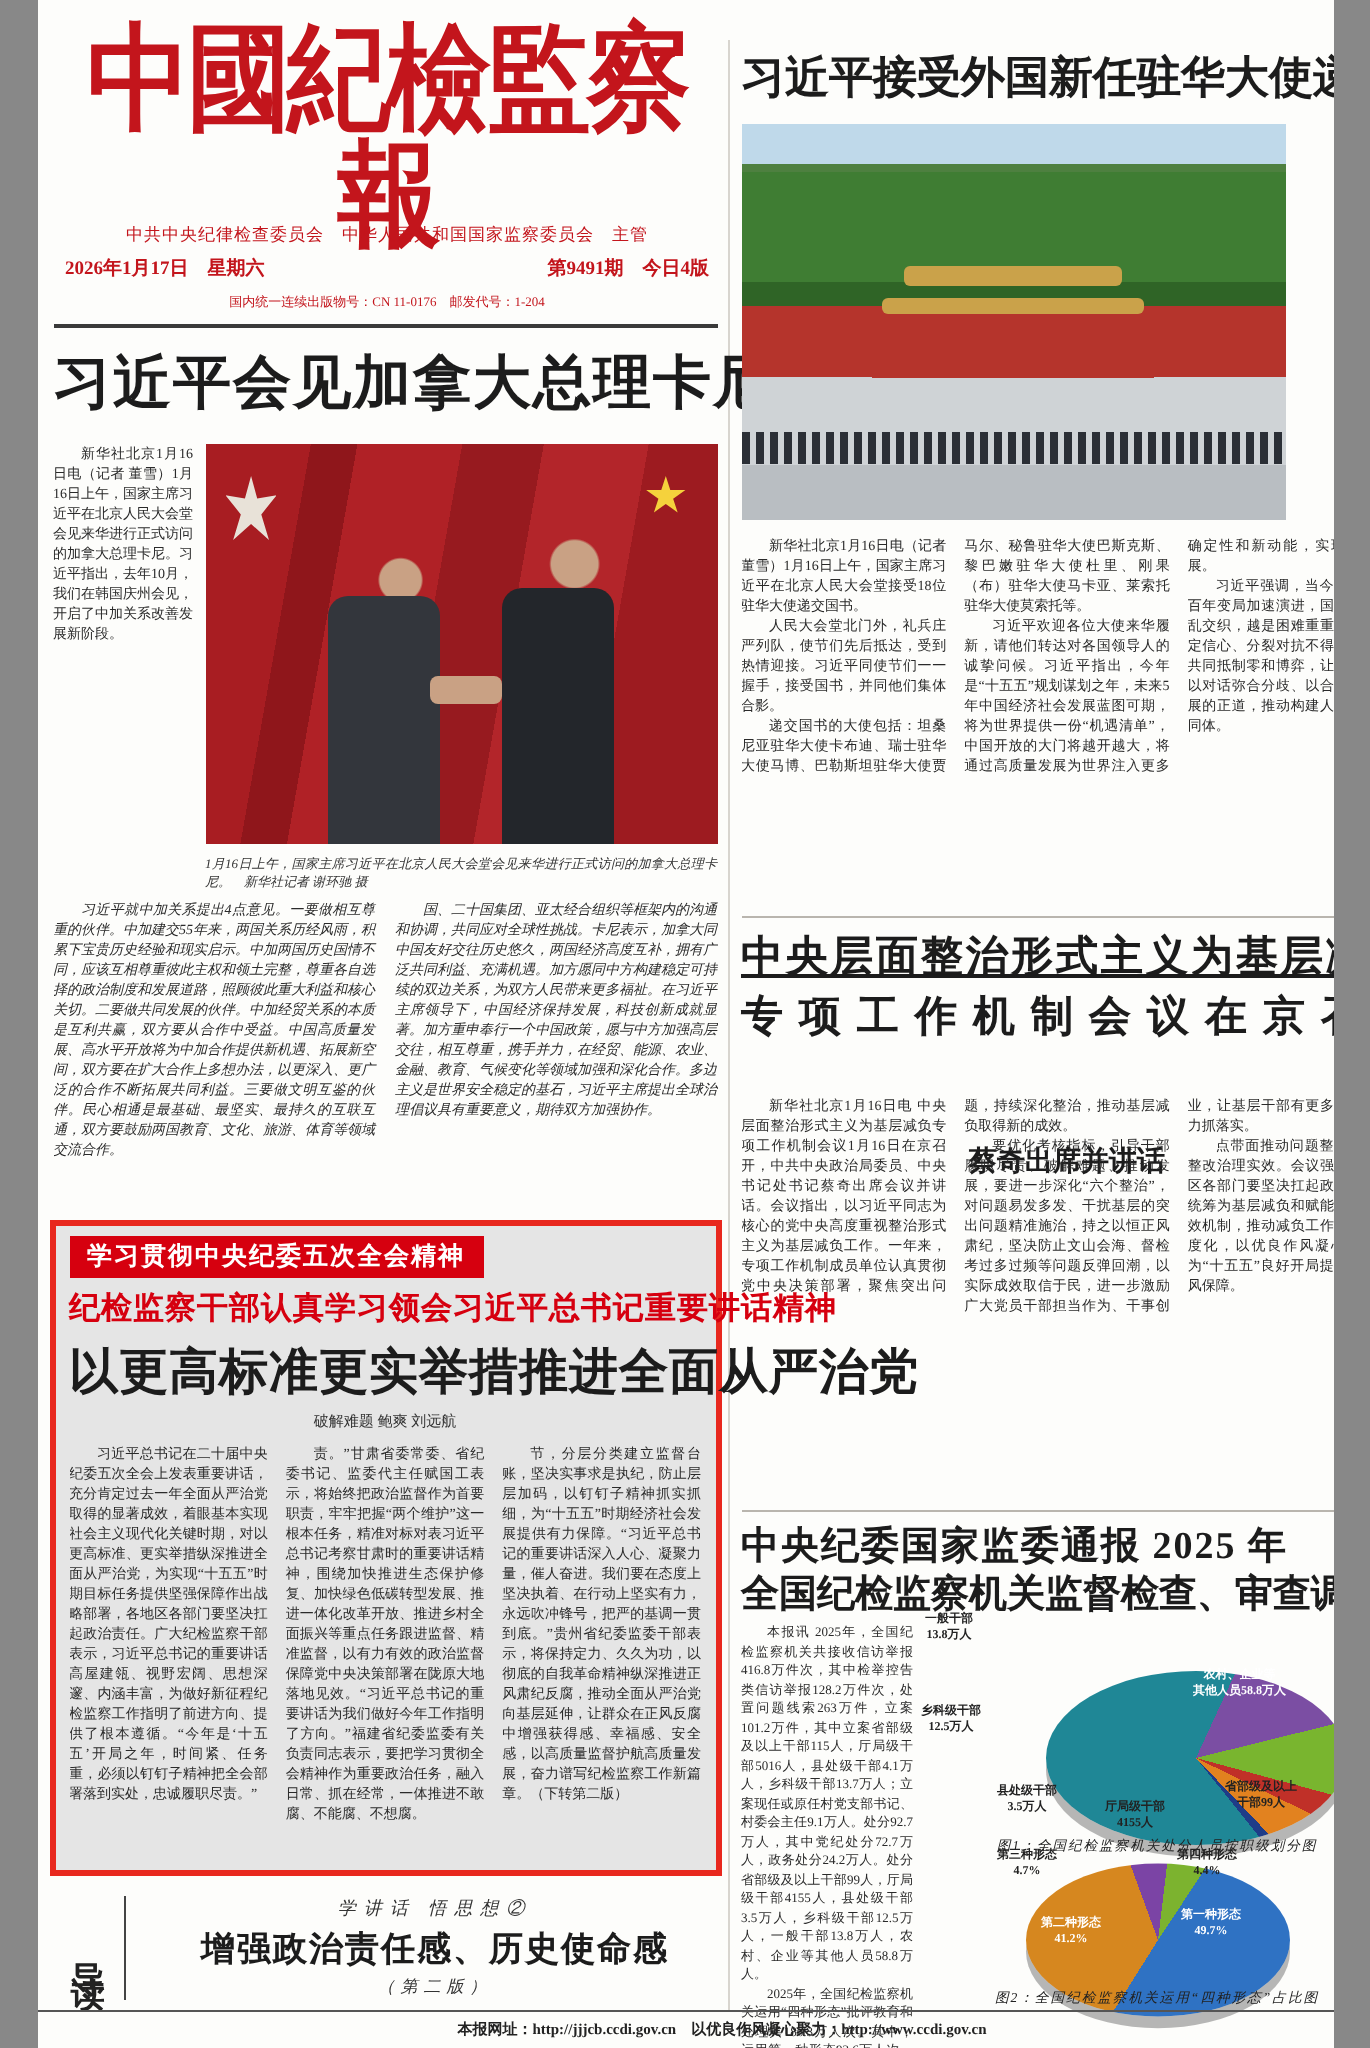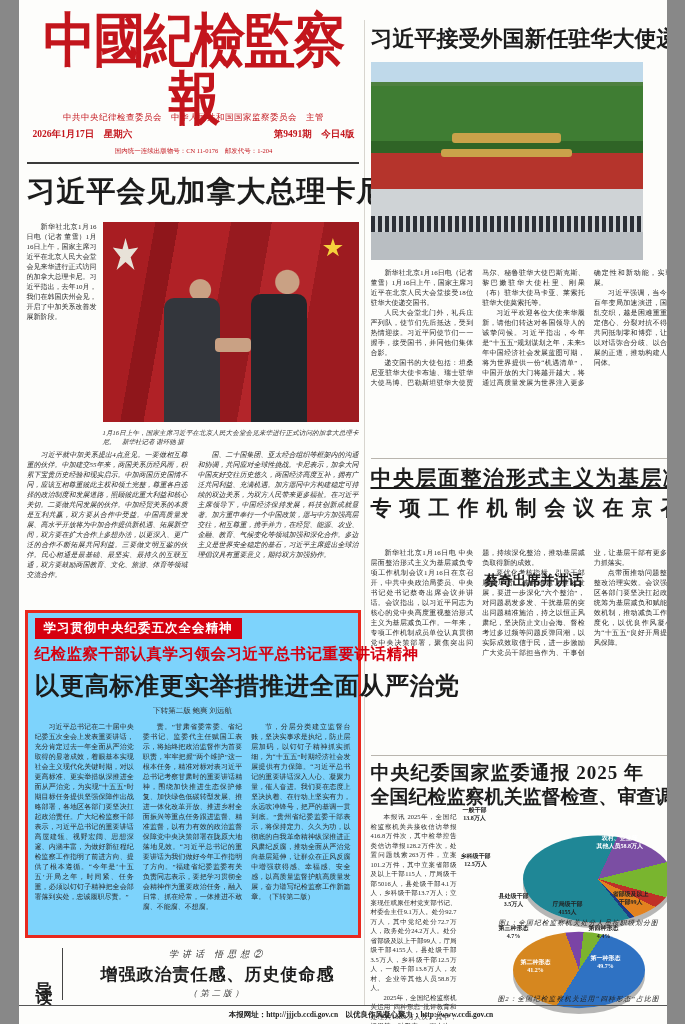--- a/index.html
+++ b/index.html
@@ -36,21 +36,21 @@
       linear-gradient(100deg, #a81d22 0 18%, #8f161b 18% 26%, #b02126 26% 44%, #971a1f 44% 58%, #b3252a 58% 76%, #9d1b20 76% 100%);
   }
   #lead-photo .suit-l { position:absolute; left:24%; top:38%; width:22%; height:62%; background:#33363c; border-radius:10px 10px 0 0;}
   #lead-photo .suit-r { position:absolute; left:58%; top:36%; width:22%; height:64%; background:#23262b; border-radius:10px 10px 0 0;}
   #lead-photo .shake { position:absolute; left:44%; top:58%; width:14%; height:7%; background:#c9a184; border-radius:4px;}
   #lead-photo .maple { position:absolute; left:4%; top:8%; width:10%; height:16%; background:#e8e2d8; clip-path:polygon(50% 0,62% 35%,100% 30%,70% 60%,85% 100%,50% 75%,15% 100%,30% 60%,0 30%,38% 35%);}
   #lead-photo .star { position:absolute; left:86%; top:8%; width:8%; height:10%; background:#f5d23c; clip-path:polygon(50% 0,61% 35%,98% 35%,68% 57%,79% 91%,50% 70%,21% 91%,32% 57%,2% 35%,39% 35%);}
   #lead-caption { left:84px; top:428px; width:256px; font-size:6.5px; line-height:9px; font-style:italic; color:#333; text-align:justify;}
   #lead-cols { left:8px; top:450px; width:332px; height:156px;}
   
-  #redbox { left:6px; top:610px; width:336px; height:328px; border:3px solid #e8281e; background:#7dd3fc; padding:5px 7px;}
+  #redbox { left:6px; top:610px; width:336px; height:328px; border:3px solid #e8281e; background:#e5e5e5; padding:5px 7px;}
   #redbox-banner { display:inline-block; background:#d6000f; color:#fff; font-size:12.5px; font-weight:bold; padding:2px 9px; letter-spacing:1px; font-family:"Liberation Sans", sans-serif;}
   #redbox-subhead { margin-top:5px; color:#d6000f; font-size:15.5px; font-weight:bold; letter-spacing:0.5px; text-align:justify; white-space:nowrap; width:100%;}
   #redbox-headline { margin-top:4px; font-size:24.5px; font-weight:900; letter-spacing:0.5px; white-space:nowrap; text-align:center;}
   #redbox-byline { margin-top:4px; text-align:center; font-size:7.5px; color:#333;}
   #redbox-cols { margin-top:6px; height:218px;}
   
   #daodu { left:8px; top:946px; width:332px; height:56px; display:flex; align-items:center;justify-content:space-between;}
   #daodu-label { writing-mode:vertical-rl; font-size:17px; font-weight:900; letter-spacing:6px; color:#222; padding:0 6px;}
   #daodu-div { width:0; height:52px; border-left:1.5px solid #444; margin-right:14px;}
   #daodu-main { flex:1; text-align:center;}
@@ -126,21 +126,21 @@
   <div class="abs" id="lead-caption">1月16日上午，国家主席习近平在北京人民大会堂会见来华进行正式访问的加拿大总理卡尼。　新华社记者 谢环驰 摄</div>
   <div class="abs body-txt cols2" id="lead-cols">
     <p>习近平就中加关系提出4点意见。一要做相互尊重的伙伴。中加建交55年来，两国关系历经风雨，积累下宝贵历史经验和现实启示。中加两国历史国情不同，应该互相尊重彼此主权和领土完整，尊重各自选择的政治制度和发展道路，照顾彼此重大利益和核心关切。二要做共同发展的伙伴。中加经贸关系的本质是互利共赢，双方要从合作中受益。中国高质量发展、高水平开放将为中加合作提供新机遇、拓展新空间，双方要在扩大合作上多想办法，以更深入、更广泛的合作不断拓展共同利益。三要做文明互鉴的伙伴。民心相通是最基础、最坚实、最持久的互联互通，双方要鼓励两国教育、文化、旅游、体育等领域交流合作。</p>
     <p>国、二十国集团、亚太经合组织等框架内的沟通和协调，共同应对全球性挑战。卡尼表示，加拿大同中国友好交往历史悠久，两国经济高度互补，拥有广泛共同利益、充满机遇。加方愿同中方构建稳定可持续的双边关系，为双方人民带来更多福祉。在习近平主席领导下，中国经济保持发展，科技创新成就显著。加方重申奉行一个中国政策，愿与中方加强高层交往，相互尊重，携手并力，在经贸、能源、农业、金融、教育、气候变化等领域加强和深化合作。多边主义是世界安全稳定的基石，习近平主席提出全球治理倡议具有重要意义，期待双方加强协作。</p>
   </div>
 
   <div class="abs" id="redbox">
     <div id="redbox-banner">学习贯彻中央纪委五次全会精神</div>
     <div id="redbox-subhead">纪检监察干部认真学习领会习近平总书记重要讲话精神</div>
     <div id="redbox-headline">以更高标准更实举措推进全面从严治党</div>
-    <div id="redbox-byline">下转第二版 鲍爽 刘远航</div>
+    <div id="redbox-byline">破解难题 鲍爽 刘远航</div>
     <div class="body-txt cols3" id="redbox-cols">
       <p>习近平总书记在二十届中央纪委五次全会上发表重要讲话，充分肯定过去一年全面从严治党取得的显著成效，着眼基本实现社会主义现代化关键时期，对以更高标准、更实举措纵深推进全面从严治党，为实现“十五五”时期目标任务提供坚强保障作出战略部署，各地区各部门要坚决扛起政治责任。广大纪检监察干部表示，习近平总书记的重要讲话高屋建瓴、视野宏阔、思想深邃、内涵丰富，为做好新征程纪检监察工作指明了前进方向、提供了根本遵循。“今年是‘十五五’开局之年，时间紧、任务重，必须以钉钉子精神把全会部署落到实处，忠诚履职尽责。”</p>
       <p>责。”甘肃省委常委、省纪委书记、监委代主任赋国工表示，将始终把政治监督作为首要职责，牢牢把握“两个维护”这一根本任务，精准对标对表习近平总书记考察甘肃时的重要讲话精神，围绕加快推进生态保护修复、加快绿色低碳转型发展、推进一体化改革开放、推进乡村全面振兴等重点任务跟进监督、精准监督，以有力有效的政治监督保障党中央决策部署在陇原大地落地见效。“习近平总书记的重要讲话为我们做好今年工作指明了方向。”福建省纪委监委有关负责同志表示，要把学习贯彻全会精神作为重要政治任务，融入日常、抓在经常，一体推进不敢腐、不能腐、不想腐。</p>
       <p>节，分层分类建立监督台账，坚决实事求是执纪，防止层层加码，以钉钉子精神抓实抓细，为“十五五”时期经济社会发展提供有力保障。“习近平总书记的重要讲话深入人心、凝聚力量，催人奋进。我们要在态度上坚决执着、在行动上坚实有力，永远吹冲锋号，把严的基调一贯到底。”贵州省纪委监委干部表示，将保持定力、久久为功，以彻底的自我革命精神纵深推进正风肃纪反腐，推动全面从严治党向基层延伸，让群众在正风反腐中增强获得感、幸福感、安全感，以高质量监督护航高质量发展，奋力谱写纪检监察工作新篇章。（下转第二版）</p>
     </div>
   </div>
 
   <div class="abs" id="daodu">
     <div id="daodu-label">导读</div>
     <div id="daodu-div"></div>

